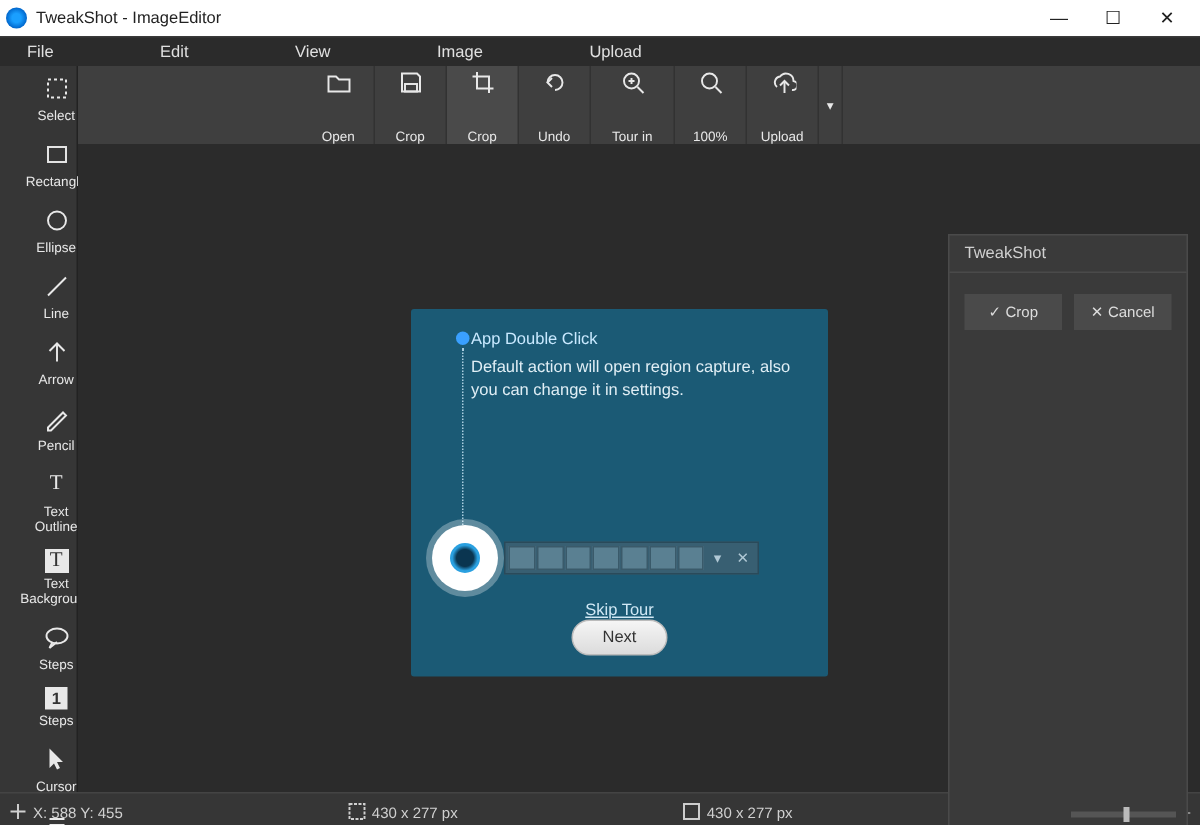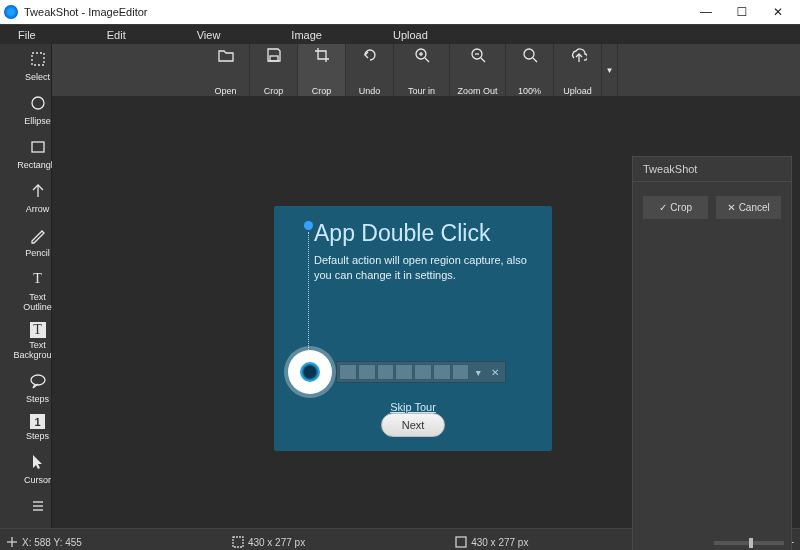--- a/index.html
+++ b/index.html
@@ -33,21 +33,21 @@
   .canvas { flex:1; background:#2b2b2b; position:relative; }
   
   .propanel { position:absolute; top:60px; right:8px; width:160px; height:400px; background:#3a3a3a; border:1px solid #4a4a4a; }
   .propanel .phead { color:#d0d0d0; font-size:11px; padding:6px 10px; border-bottom:1px solid #4a4a4a;}
   .propanel .pbody { padding:14px 10px; display:flex; gap:8px;}
   .pbtn { flex:1; background:#4a4a4a; color:#ddd; font-size:10px; padding:6px 0; text-align:center; display:flex; align-items:center; justify-content:center; gap:3px;}
   
   .tour { position:absolute; left:222px; top:110px; width:278px; height:245px; background:#1b5a75; color:#fff; border-radius:2px; padding:14px 20px 12px 40px;}
   .tour .tdot{position:absolute;left:30px;top:15px;width:9px;height:9px;border-radius:50%;background:#3aa0ff;}
   .tour .tline{position:absolute;left:34px;top:26px;width:0;height:124px;border-left:1.5px dotted #a9cde0;}
-  .tour h3{color:#c9e9ff;font-size:23px;font-weight:400;margin-bottom:6px;}
+  .tour h3{color:#c9e9ff;font-size:11px;font-weight:400;margin-bottom:6px;}
   .tour p{font-size:11px;color:#e0eef5;line-height:1.4;}
   .tour .ring{position:absolute;left:14px;top:144px;width:44px;height:44px;border-radius:50%;background:#fff;display:flex;align-items:center;justify-content:center;box-shadow:0 0 0 4px rgba(255,255,255,.3);}
   .tour .ring .inner{width:20px;height:20px;border-radius:50%;background:radial-gradient(circle,#0a3550 40%,#2aa0e0 60%);}
   .minibar{position:absolute;left:62px;top:155px;height:22px;width:170px;background:#385f72;border:1px solid #2a4a5a;display:flex;align-items:center;padding:0 2px;gap:1px;}
   .minibar .mb{width:18px;height:16px;background:#5a8092;border:1px solid #3a5a6a;}
   .minibar .mbx{width:16px;height:16px;display:flex;align-items:center;justify-content:center;color:#b0c8d5;font-size:10px;}
   .tour .trow{position:absolute;bottom:14px;left:22px;right:22px;display:flex;justify-content:space-between;align-items:center;flex-direction:column;}
   .skip{color:#d0e8f5;font-size:11px;text-decoration:underline;}
   .nextbtn{background:linear-gradient(#f5f5f5,#dcdcdc);color:#333;font-size:11px;padding:5px 20px;border-radius:12px;border:1px solid #bbb;text-align:right;}
   
@@ -84,32 +84,40 @@
         <div class="ico">
           <svg>
             <rect x="3" y="3" width="12" height="12" stroke-dasharray="2 2"></rect>
           </svg>
         </div>
         <span>Select</span>
       </div>
     <div class="sbitem">
         <div class="ico">
           <svg>
+            <rect x="3" y="4" width="12" height="10"></rect>
+          </svg>
+        </div>
+        <span>Rectangle</span>
+      </div>
+    <div class="sbitem">
+        <div class="ico">
+          <svg>
             <circle cx="9" cy="9" r="6"></circle>
           </svg>
         </div>
         <span>Ellipse</span>
       </div>
     <div class="sbitem">
         <div class="ico">
           <svg>
-            <rect x="3" y="4" width="12" height="10"></rect>
-          </svg>
-        </div>
-        <span>Rectangle</span>
+            <line x1="3" y1="15" x2="15" y2="3"></line>
+          </svg>
+        </div>
+        <span>Line</span>
       </div>
     <div class="sbitem">
         <div class="ico">
           <svg>
             <line x1="9" y1="15" x2="9" y2="3"></line>
             <polyline points="4,8 9,3 14,8"></polyline>
           </svg>
         </div>
         <span>Arrow</span>
       </div>
@@ -204,30 +212,20 @@
       <div class="tbitem wide">
           <div class="tico">
             <svg>
               <circle cx="8" cy="8" r="5"></circle>
               <line x1="12" y1="12" x2="16" y2="16"></line>
               <line x1="6" y1="8" x2="10" y2="8"></line>
               <line x1="8" y1="6" x2="8" y2="10"></line>
             </svg>
           </div>
           <span>Tour in</span>
-        </div>
-      <div class="tbitem wide">
-          <div class="tico">
-            <svg>
-              <circle cx="8" cy="8" r="5"></circle>
-              <line x1="12" y1="12" x2="16" y2="16"></line>
-              <line x1="6" y1="8" x2="10" y2="8"></line>
-            </svg>
-          </div>
-          <span>Zoom Out</span>
         </div>
       <div class="tbitem">
           <div class="tico">
             <svg>
               <circle cx="8" cy="8" r="5"></circle>
               <line x1="12" y1="12" x2="16" y2="16"></line>
             </svg>
           </div>
           <span>100%</span>
         </div>

